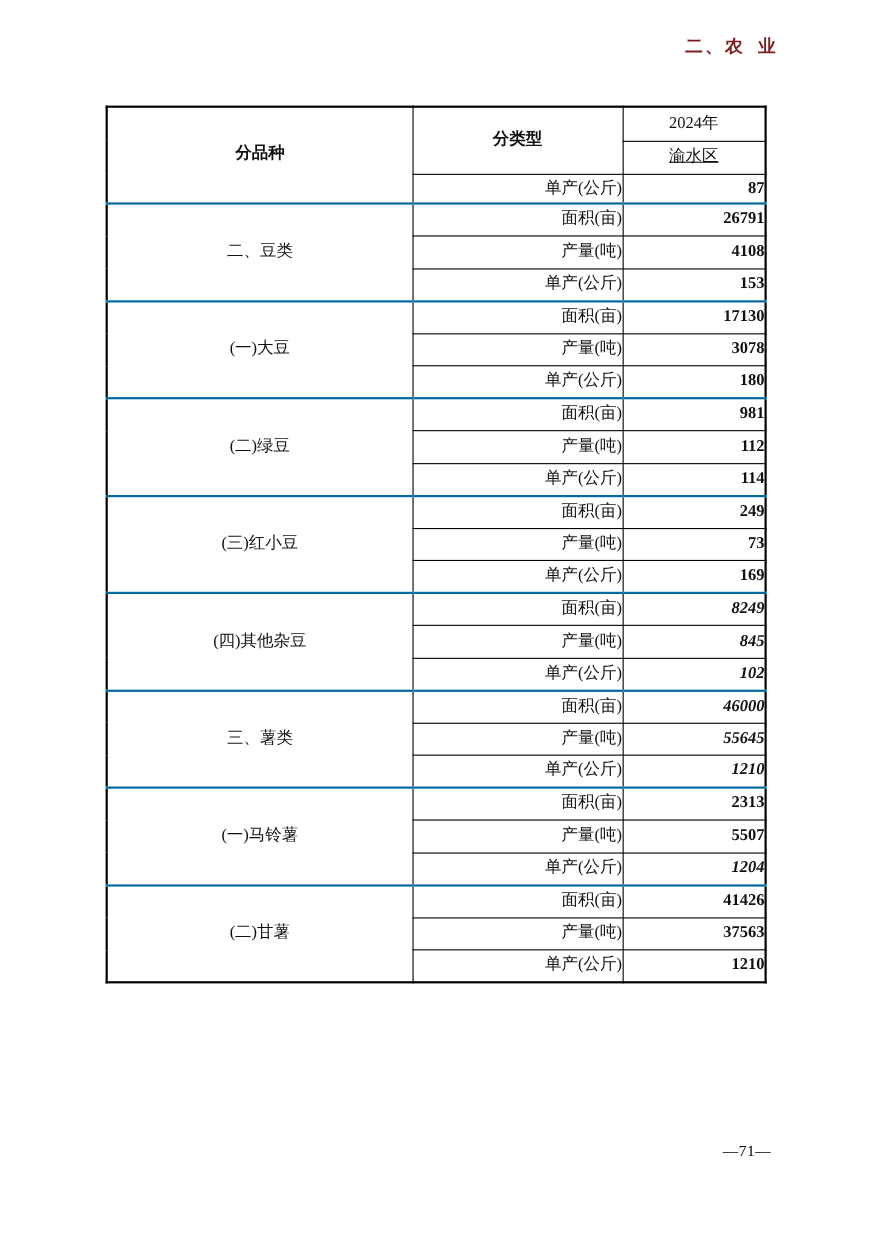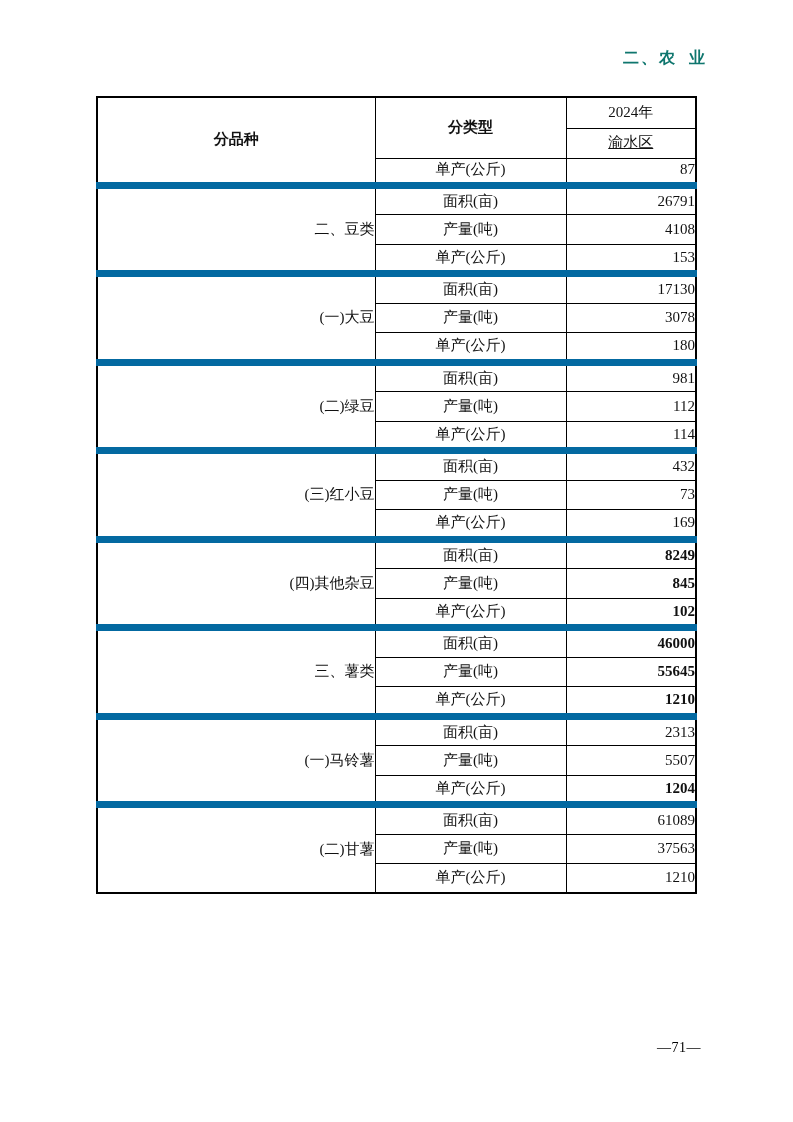--- a/index.html
+++ b/index.html
@@ -10,27 +10,27 @@
     color: #111111;
   }
   .sheet {
     position: relative;
     width: 793px; height: 1122px;
     background: #ffffff;
     overflow: hidden;
   }
   .section-header {
     position: absolute;
-    top: 48px;
+    top: 32px;
     right: 86px;
     font-size: 16px;
     font-weight: bold;
     letter-spacing: 2px;
     white-space: pre;
-    color: #0f766e;
+    color: #7f1d1d;
   }
   .page-number {
     position: absolute;
     top: 1040px;
     right: 92px;
     font-size: 14px;
     letter-spacing: 0.5px;
     color: #000000;
   }
   table.stats {
@@ -43,28 +43,28 @@
     border: 2px solid #000000;
     font-size: 15px;
   }
   table.stats td {
     border: 1px solid #000000;
     height: 29.5px;
     padding: 0;
     vertical-align: middle;
     line-height: 1.15;
   }
-  tr.group-start td { border-top: 7px solid #0369a1; }
-  td.c1 { padding-left: 17px; text-align: right; }
-  td.c2 { padding-left: 7px;  text-align: center; }
+  tr.group-start td { border-top: 2px solid #0369a1; }
+  td.c1 { padding-left: 17px; text-align: center; }
+  td.c2 { padding-left: 7px;  text-align: right; }
   td.c3 { padding-right: 5px; text-align: right; }
   td.hdr { text-align: center; font-weight: bold; padding-left: 0; }
   td.hdr-plain { text-align: center; padding-right: 0; }
-  td.num { font-family: "Liberation Serif", "DejaVu Serif", serif; }
-  td.bold { font-weight: bold; }
+  td.num { font-family: "Liberation Serif", "DejaVu Serif", serif; font-weight: bold; }
+  td.bold { font-weight: bold; font-style: italic; }
   tr.hdr-r1 td { height: 31px; }
   tr.hdr-r2 td { height: 30px; text-decoration: underline; }
   tr.orphan td { height: 27px; }
   .variety-inner {
     height: 60px;
     display: flex;
     align-items: center;
     justify-content: center;
   }
   td.v-top { vertical-align: top; }
@@ -138,21 +138,21 @@
         <td class="c3 num">112</td>
       </tr>
       <tr>
         <td class="c2">单产(公斤)</td>
         <td class="c3 num">114</td>
       </tr>
 
       <tr class="group-start">
         <td rowspan="3" class="c1">(三)红小豆</td>
         <td class="c2">面积(亩)</td>
-        <td class="c3 num">432</td>
+        <td class="c3 num">249</td>
       </tr>
       <tr>
         <td class="c2">产量(吨)</td>
         <td class="c3 num">73</td>
       </tr>
       <tr>
         <td class="c2">单产(公斤)</td>
         <td class="c3 num">169</td>
       </tr>
 
@@ -194,21 +194,21 @@
         <td class="c3 num">5507</td>
       </tr>
       <tr>
         <td class="c2">单产(公斤)</td>
         <td class="c3 num bold">1204</td>
       </tr>
 
       <tr class="group-start">
         <td rowspan="3" class="c1">(二)甘薯</td>
         <td class="c2">面积(亩)</td>
-        <td class="c3 num">61089</td>
+        <td class="c3 num">41426</td>
       </tr>
       <tr>
         <td class="c2">产量(吨)</td>
         <td class="c3 num">37563</td>
       </tr>
       <tr>
         <td class="c2">单产(公斤)</td>
         <td class="c3 num">1210</td>
       </tr>
     </tbody>

